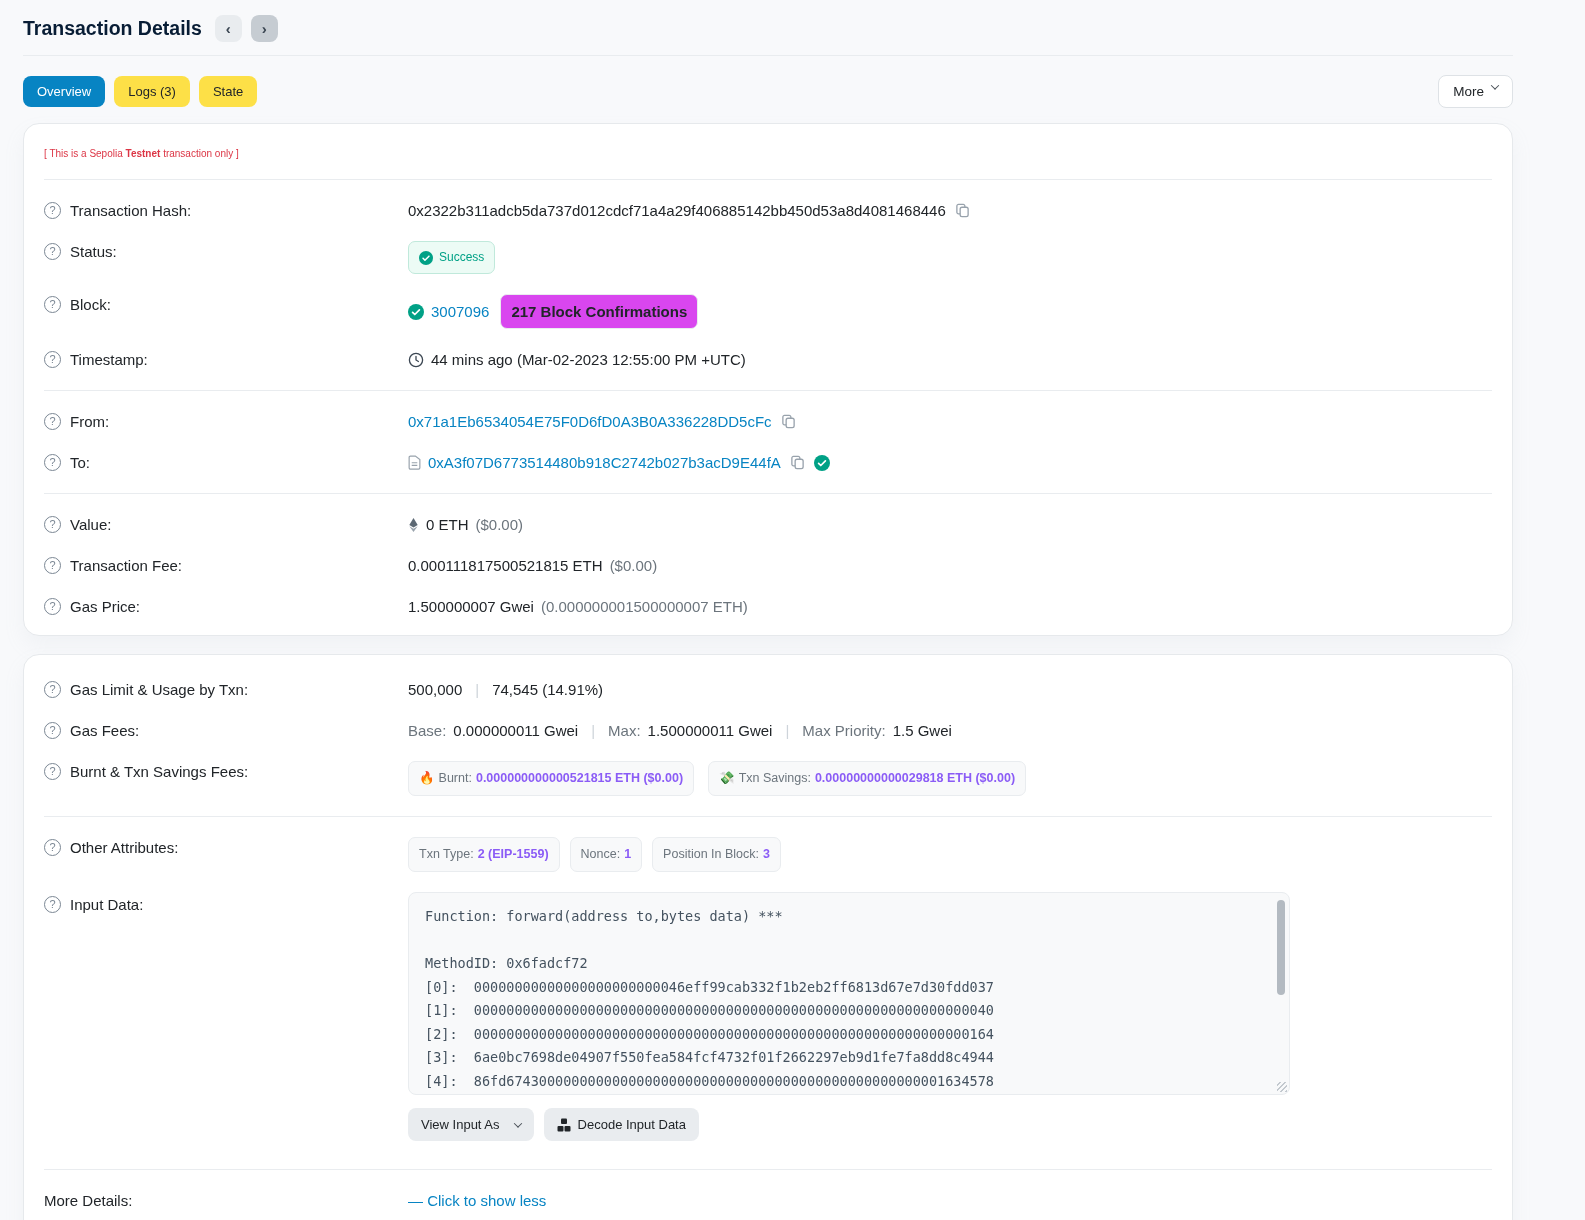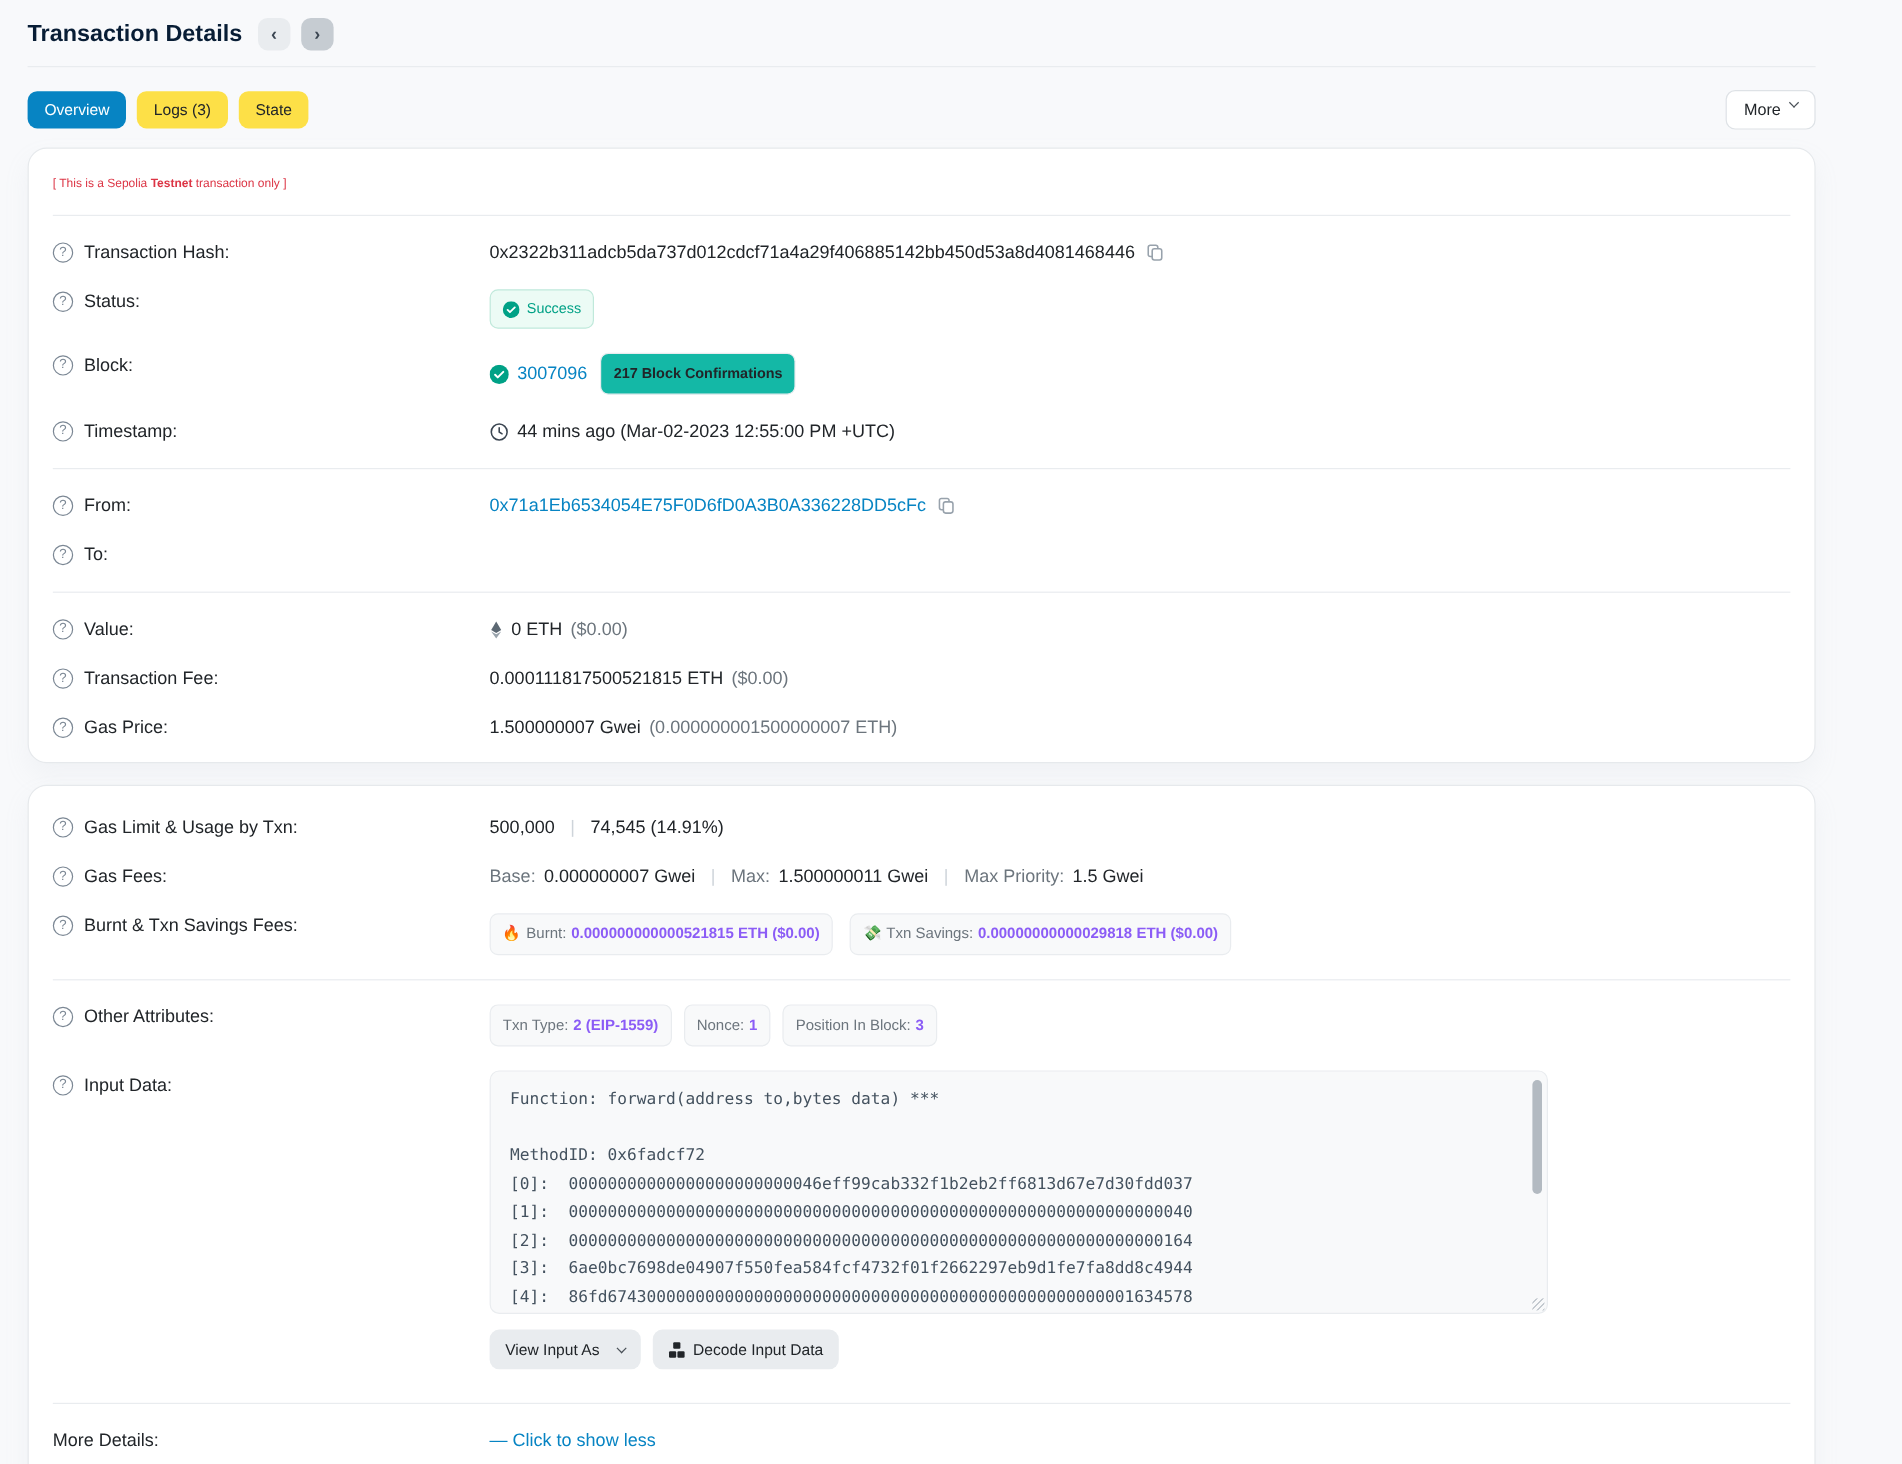--- a/index.html
+++ b/index.html
@@ -49,21 +49,21 @@
   .icon-btn { background:none; border:none; cursor:pointer; display:inline-flex; align-items:center; padding:0 2px; }
 
   .warning-row { padding:16px 0 10px 0; color:#dc3545; font-size:10px; }
 
   
   .badge-success { display:inline-flex; align-items:center; gap:6px; background:#ecfbf5; border:1px solid #c0e9db;
                    color:#00a186; font-size:12px; font-weight:500; padding:5px 10px; border-radius:7px; }
   .badge-gray { display:inline-flex; align-items:center; gap:4px; background:#f8f9fa; border:1px solid #e9ecef;
                 border-radius:7px; padding:6px 10px; font-size:12.5px; color:#6c757d; white-space:nowrap; }
   .badge-gray b { color:#8b5cf6; font-weight:700; }
-  .badge-conf { background:#14b8a6; border:1px solid #e9ecef; border-radius:7px; padding:6px 10px; font-size:12px;
+  .badge-conf { background:#d946ef; border:1px solid #e9ecef; border-radius:7px; padding:6px 10px; font-size:15px;
                 font-weight:700; color:#212529; margin-left:4px; }
 
   
   .input-row .row-label { padding-top:2px; }
   .input-wrap { flex:1; }
   .code-box { position:relative; width:882px; height:203px; background:#f8f9fa; border:1px solid #e9ecef; border-radius:8px;
               padding:12px 26px 0 16px; overflow:hidden; font-family:"DejaVu Sans Mono", monospace; font-size:13.5px;
               color:#44525f; line-height:23.5px; }
   .code-line { white-space:pre; min-height:23.5px; overflow:hidden; }
   .scroll-thumb { position:absolute; top:7px; right:4px; width:8px; height:95px; background:#b3bac1; border-radius:5px; }
@@ -187,20 +187,37 @@
             </svg>
         </button>
       </div>
     </div>
 
     <div class="row">
       <div class="row-label">
         <span class="qicon">?</span>
         <span>To:</span>
       </div>
+      <div class="row-value">
+        <svg width="13" height="15" viewBox="0 0 12 14" fill="none" stroke="#98a2ac" stroke-width="1.1">
+            <path d="M1 2.2A1.2 1.2 0 0 1 2.2 1h4.6L11 4.2V12a1.2 1.2 0 0 1-1.2 1.2H2.2A1.2 1.2 0 0 1 1 12z"></path>
+            <path d="M3.4 7.2h5.2M3.4 9.6h5.2"></path>
+          </svg>
+        <a class="link">0xA3f07D6773514480b918C2742b027b3acD9E44fA</a>
+        <button class="icon-btn">
+          <svg width="15" height="15" viewBox="0 0 16 16" fill="none" stroke="#98a2ac" stroke-width="1.4">
+              <rect x="5.5" y="4.5" width="8.5" height="10" rx="2"></rect>
+              <path d="M10.5 4.5V3.2A1.7 1.7 0 0 0 8.8 1.5H3.7A1.7 1.7 0 0 0 2 3.2v6.6a1.7 1.7 0 0 0 1.7 1.7h1.8"></path>
+            </svg>
+        </button>
+        <svg width="16" height="16" viewBox="0 0 16 16">
+            <circle cx="8" cy="8" r="8" fill="#00a186"></circle>
+            <path d="M4.6 8.3l2.2 2.2 4.6-4.6" stroke="#fff" stroke-width="1.7" fill="none" stroke-linecap="round" stroke-linejoin="round"></path>
+          </svg>
+      </div>
     </div>
 
     <div class="divider"></div>
 
     <div class="row">
       <div class="row-label">
         <span class="qicon">?</span>
         <span>Value:</span>
       </div>
       <div class="row-value">
@@ -250,21 +267,21 @@
       </div>
     </div>
 
     <div class="row">
       <div class="row-label">
         <span class="qicon">?</span>
         <span>Gas Fees:</span>
       </div>
       <div class="row-value">
         <span class="muted">Base:</span>
-        <span>0.000000007 Gwei</span>
+        <span>0.000000011 Gwei</span>
         <span class="sep">|</span>
         <span class="muted">Max:</span>
         <span>1.500000011 Gwei</span>
         <span class="sep">|</span>
         <span class="muted">Max Priority:</span>
         <span>1.5 Gwei</span>
       </div>
     </div>
 
     <div class="row">

